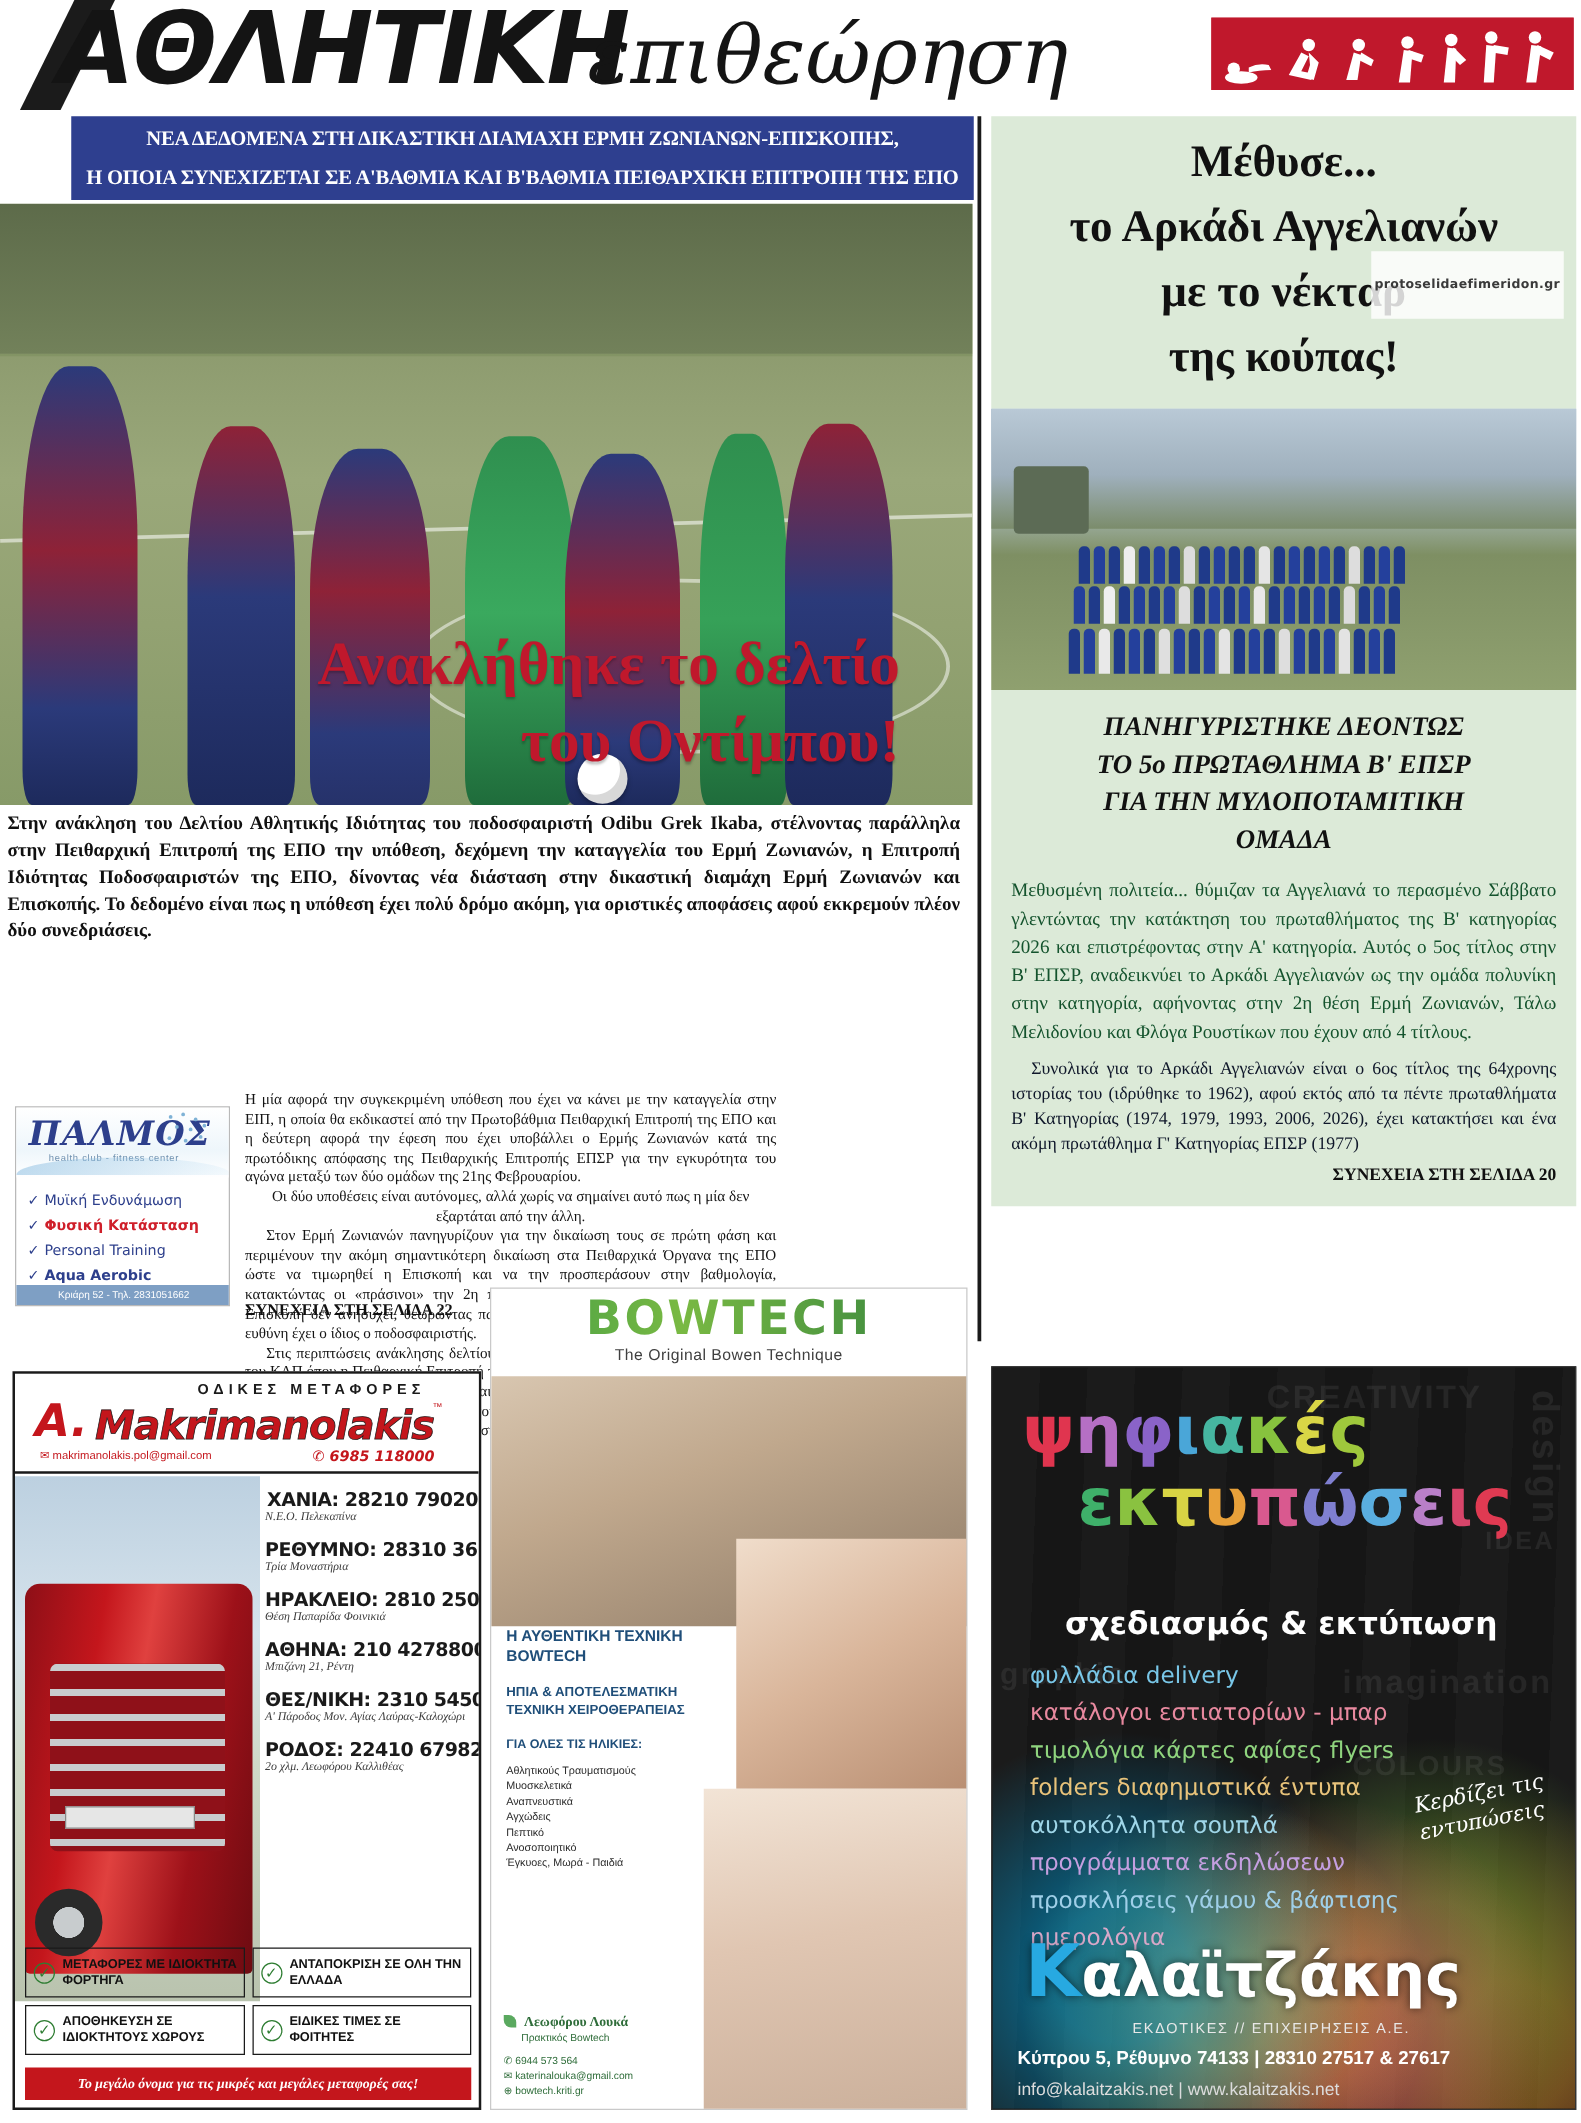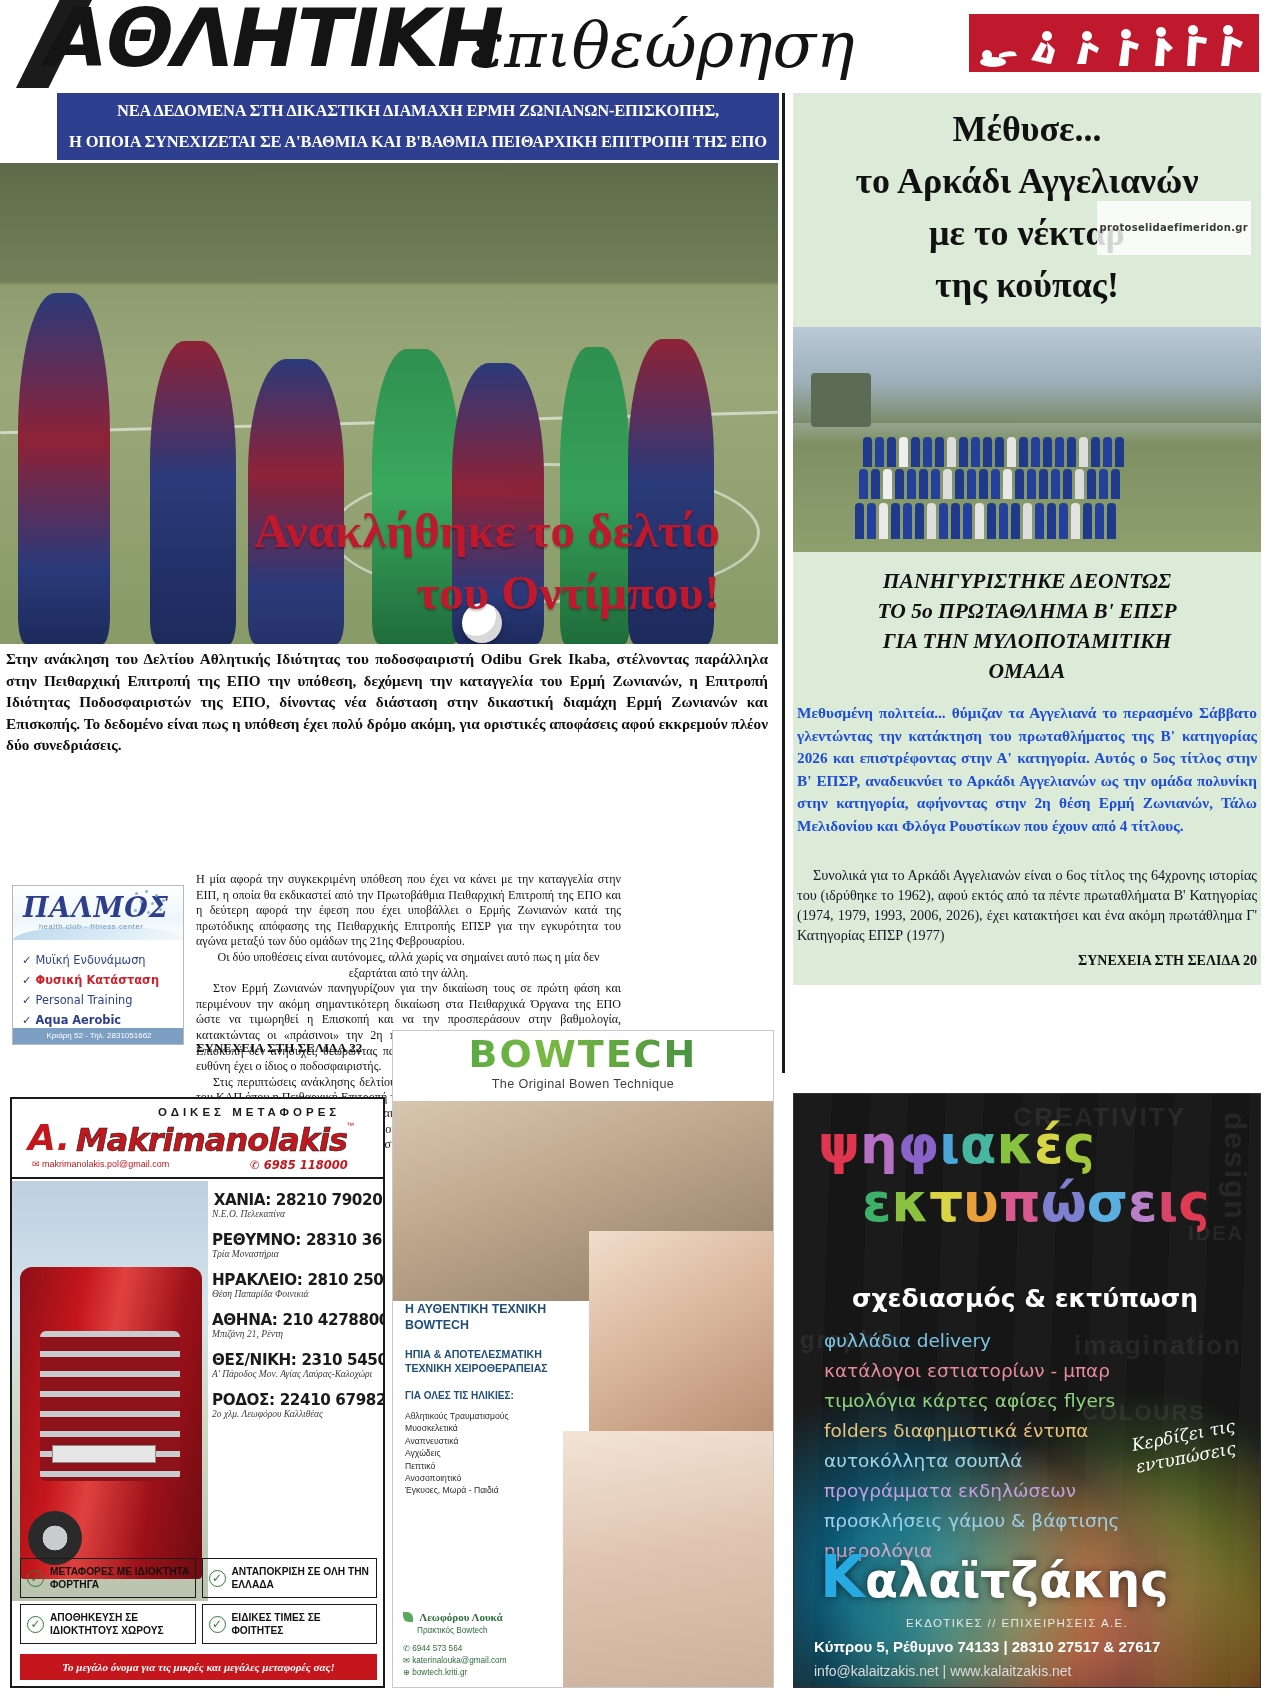--- a/index.html
+++ b/index.html
@@ -381,34 +381,34 @@
   .right-photo {
     width: 468px; height: 225px;
     background: linear-gradient(180deg,#9fb6c8 0%,#b2c3cd 30%,#7e8f63 52%,#8fa06f 100%);
     position: relative; overflow: hidden;
   }
   .team-row { position: absolute; display: flex; gap: 3px; }
   .team-row i { width: 9px; height: 30px; border-radius: 4px 4px 0 0; display: block; }
 
   .right-body {
     background: #dcead8;
-    padding: 14px 4px 16px;
+    padding: 14px 16px 16px;
   }
   .right-subhead {
     font-family: "Liberation Serif", serif;
     font-weight: 700; font-style: italic;
     font-size: 21.5px; line-height: 30px;
     text-align: center; color: #111;
     margin-bottom: 16px;
   }
   .right-lead {
     font-family: "Liberation Serif", serif;
-    font-weight: 700; font-size: 15.3px; line-height: 22.5px;
-    text-align: justify; color: #1d4ed8;
-    margin-bottom: 28px;
+    font-weight: 400; font-size: 15.3px; line-height: 22.5px;
+    text-align: justify; color: #14532d;
+    margin-bottom: 8px;
   }
   .right-para {
     font-family: "Liberation Serif", serif;
     font-size: 14.2px; line-height: 20px;
     text-align: justify; color: #0f172a;
     text-indent: 16px;
   }
   .right-cont {
     font-family: "Liberation Serif", serif;
     font-weight: 700; font-size: 14px;

